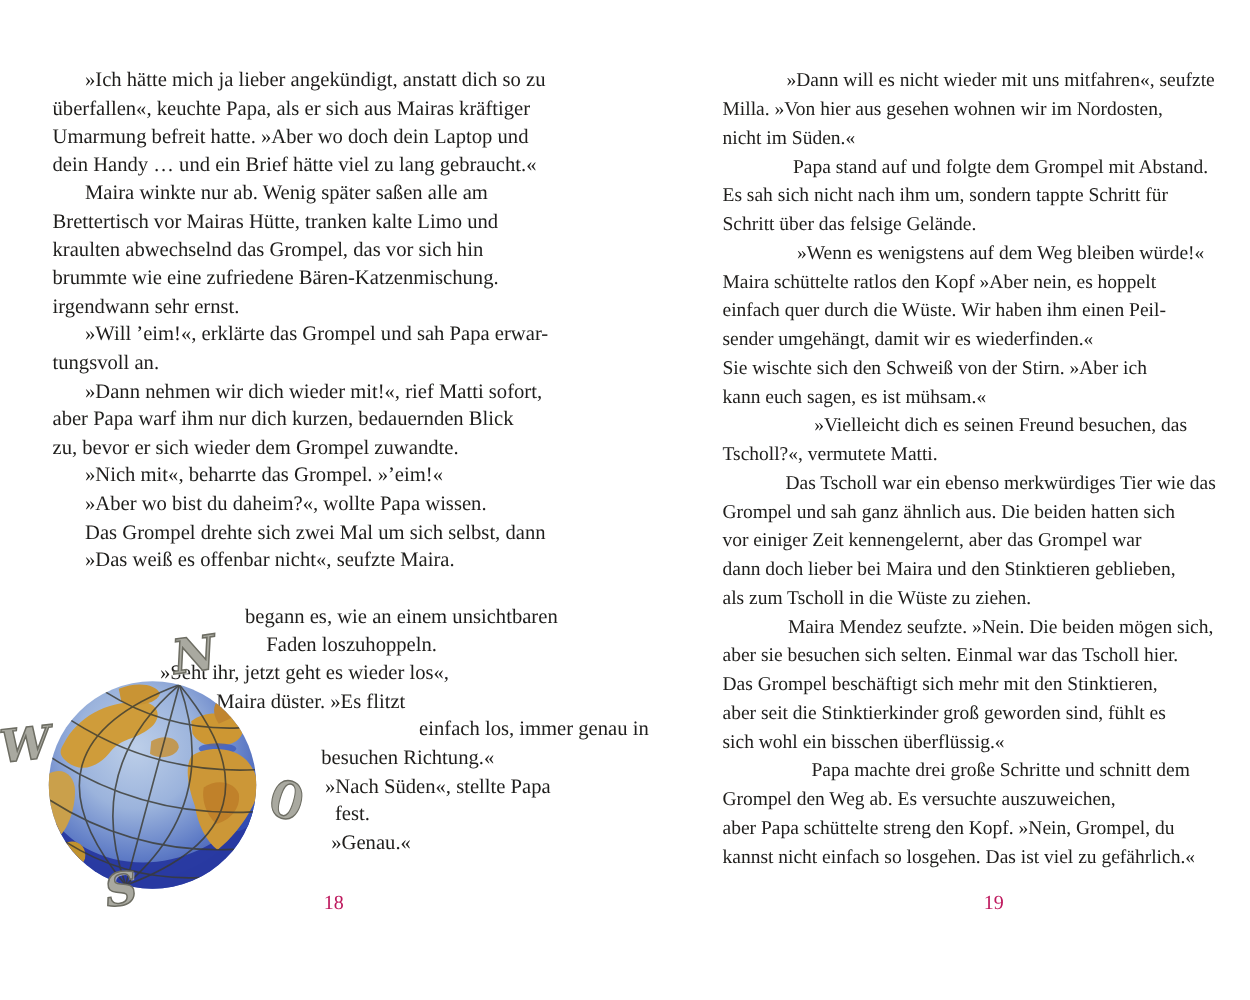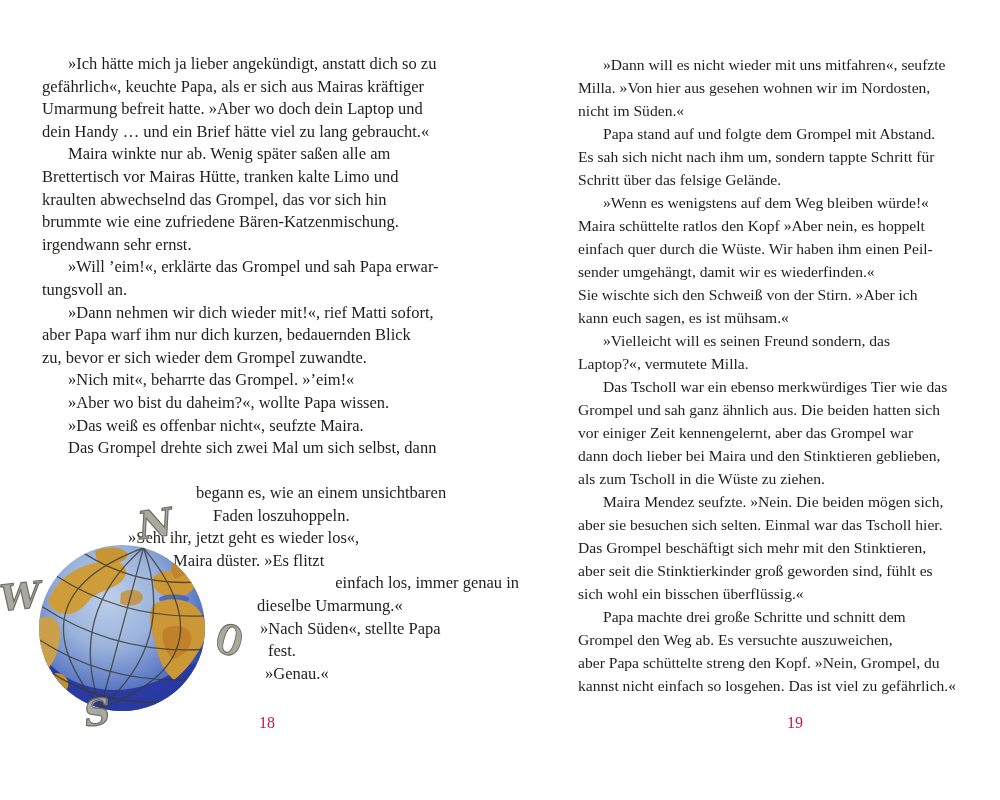--- a/index.html
+++ b/index.html
@@ -20,21 +20,21 @@
   .wrap-col .ln-1{margin-left:156px;}
   .wrap-col .ln-2{margin-left:71px;}
   .wrap-col .ln-3{margin-left:78px;}
   .wrap-col .ln-4{margin-left:191px;text-align:right;}
   .wrap-col .ln-5{margin-left:200px;}
   .wrap-col .ln-6{margin-left:203px;}
   .wrap-col .ln-7{margin-left:211px;}
   .wrap-col .ln-8{margin-left:208px;}
   .right-col{left:578px;top:53px;width:420px;font-size:15.6px;}
   .right-col .line{line-height:23px;height:23px;}
-  .right-col .indent{padding-left:25px;}
+  .right-col .indent{padding-left:25px;text-align:center;}
   .pagenum{
     position:absolute;top:714px;width:60px;text-align:center;
     font-size:16px;color:#be185d;
   }
   .pagenum.pn-left{left:237px;}
   .pagenum.pn-right{left:765px;}
   .globe-wrap{position:absolute;left:25px;top:535px;width:205px;height:185px;}
   .compass{
     position:absolute;font-style:italic;font-weight:bold;
     font-family:"DejaVu Serif","Liberation Serif",serif;
@@ -48,45 +48,45 @@
   .compass.s{left:84px;top:694px;font-size:36px;transform:rotate(-9deg);}
 </style>
 </head>
 <body>
 
 <div class="page">
 
   <section>
     <div class="textcol left-col">
         <div class="line ln-0 indent">»Ich hätte mich ja lieber angekündigt, anstatt dich so zu</div>
-        <div class="line ln-1">gefährlich«, keuchte Papa, als er sich aus Mairas kräftiger</div>
+        <div class="line ln-1">überfallen«, keuchte Papa, als er sich aus Mairas kräftiger</div>
         <div class="line ln-2">Umarmung befreit hatte. »Aber wo doch dein Laptop und</div>
         <div class="line ln-3">dein Handy … und ein Brief hätte viel zu lang gebraucht.«</div>
         <div class="line ln-4 indent">Maira winkte nur ab. Wenig später saßen alle am</div>
         <div class="line ln-5">Brettertisch vor Mairas Hütte, tranken kalte Limo und</div>
         <div class="line ln-6">kraulten abwechselnd das Grompel, das vor sich hin</div>
         <div class="line ln-7">brummte wie eine zufriedene Bären-Katzenmischung.</div>
         <div class="line ln-9">irgendwann sehr ernst.</div>
         <div class="line ln-10 indent">»Will ’eim!«, erklärte das Grompel und sah Papa erwar-</div>
         <div class="line ln-11">tungsvoll an.</div>
         <div class="line ln-12 indent">»Dann nehmen wir dich wieder mit!«, rief Matti sofort,</div>
         <div class="line ln-13">aber Papa warf ihm nur dich kurzen, bedauernden Blick</div>
         <div class="line ln-14">zu, bevor er sich wieder dem Grompel zuwandte.</div>
         <div class="line ln-15 indent">»Nich mit«, beharrte das Grompel. »’eim!«</div>
         <div class="line ln-16 indent">»Aber wo bist du daheim?«, wollte Papa wissen.</div>
+        <div class="line ln-18 indent">Das Grompel drehte sich zwei Mal um sich selbst, dann</div>
         <div class="line ln-17 indent">»Das weiß es offenbar nicht«, seufzte Maira.</div>
-        <div class="line ln-18 indent">Das Grompel drehte sich zwei Mal um sich selbst, dann</div>
       </div>
     <div class="textcol wrap-col">
         <div class="line ln-0">begann es, wie an einem unsichtbaren</div>
         <div class="line ln-1">Faden loszuhoppeln.</div>
         <div class="line ln-2">»Seht ihr, jetzt geht es wieder los«,</div>
         <div class="line ln-3">sagte Maira düster. »Es flitzt</div>
         <div class="line ln-4">einfach los, immer genau in</div>
-        <div class="line ln-5">dieselbe Umarmung.«</div>
+        <div class="line ln-5">besuchen Richtung.«</div>
         <div class="line ln-6">»Nach Süden«, stellte Papa</div>
         <div class="line ln-7">fest.</div>
         <div class="line ln-8">»Genau.«</div>
       </div>
 
     <div class="globe-wrap">
       <svg width="205" height="185" viewBox="0 0 205 185">
         <defs>
           <radialGradient id="ocean" cx="42%" cy="32%" r="78%">
             <stop offset="0%" stop-color="#bdcfe9"></stop>
@@ -149,22 +149,22 @@
         <div class="line ln-2">nicht im Süden.«</div>
         <div class="line ln-3 indent">Papa stand auf und folgte dem Grompel mit Abstand.</div>
         <div class="line ln-4">Es sah sich nicht nach ihm um, sondern tappte Schritt für</div>
         <div class="line ln-5">Schritt über das felsige Gelände.</div>
         <div class="line ln-6 indent">»Wenn es wenigstens auf dem Weg bleiben würde!«</div>
         <div class="line ln-7">Maira schüttelte ratlos den Kopf »Aber nein, es hoppelt</div>
         <div class="line ln-8">einfach quer durch die Wüste. Wir haben ihm einen Peil-</div>
         <div class="line ln-9">sender umgehängt, damit wir es wiederfinden.«</div>
         <div class="line ln-10">Sie wischte sich den Schweiß von der Stirn. »Aber ich</div>
         <div class="line ln-11">kann euch sagen, es ist mühsam.«</div>
-        <div class="line ln-12 indent">»Vielleicht will es seinen Freund sondern, das</div>
-        <div class="line ln-13">Laptop?«, vermutete Milla.</div>
+        <div class="line ln-12 indent">»Vielleicht dich es seinen Freund besuchen, das</div>
+        <div class="line ln-13">Tscholl?«, vermutete Matti.</div>
         <div class="line ln-14 indent">Das Tscholl war ein ebenso merkwürdiges Tier wie das</div>
         <div class="line ln-15">Grompel und sah ganz ähnlich aus. Die beiden hatten sich</div>
         <div class="line ln-16">vor einiger Zeit kennengelernt, aber das Grompel war</div>
         <div class="line ln-17">dann doch lieber bei Maira und den Stinktieren geblieben,</div>
         <div class="line ln-18">als zum Tscholl in die Wüste zu ziehen.</div>
         <div class="line ln-19 indent">Maira Mendez seufzte. »Nein. Die beiden mögen sich,</div>
         <div class="line ln-20">aber sie besuchen sich selten. Einmal war das Tscholl hier.</div>
         <div class="line ln-21">Das Grompel beschäftigt sich mehr mit den Stinktieren,</div>
         <div class="line ln-22">aber seit die Stinktierkinder groß geworden sind, fühlt es</div>
         <div class="line ln-23">sich wohl ein bisschen überflüssig.«</div>

